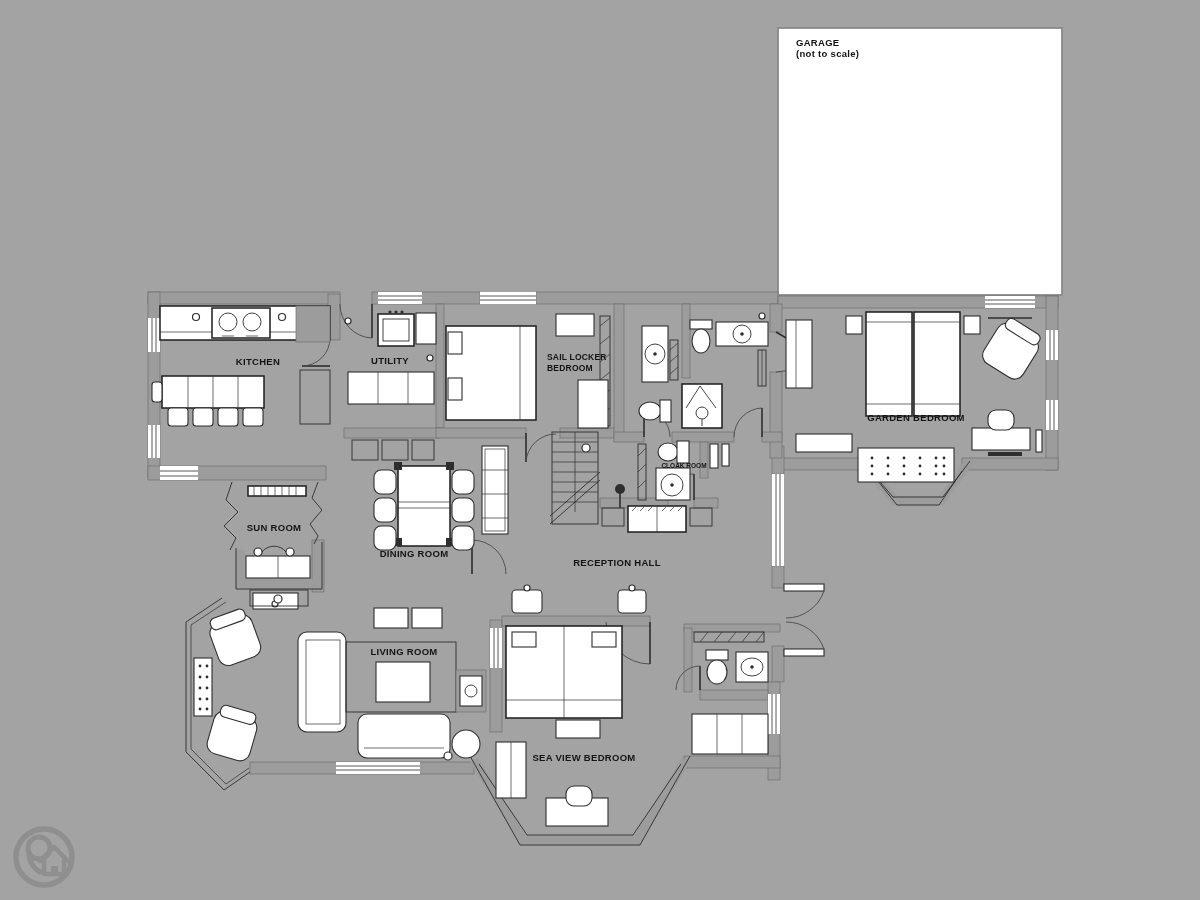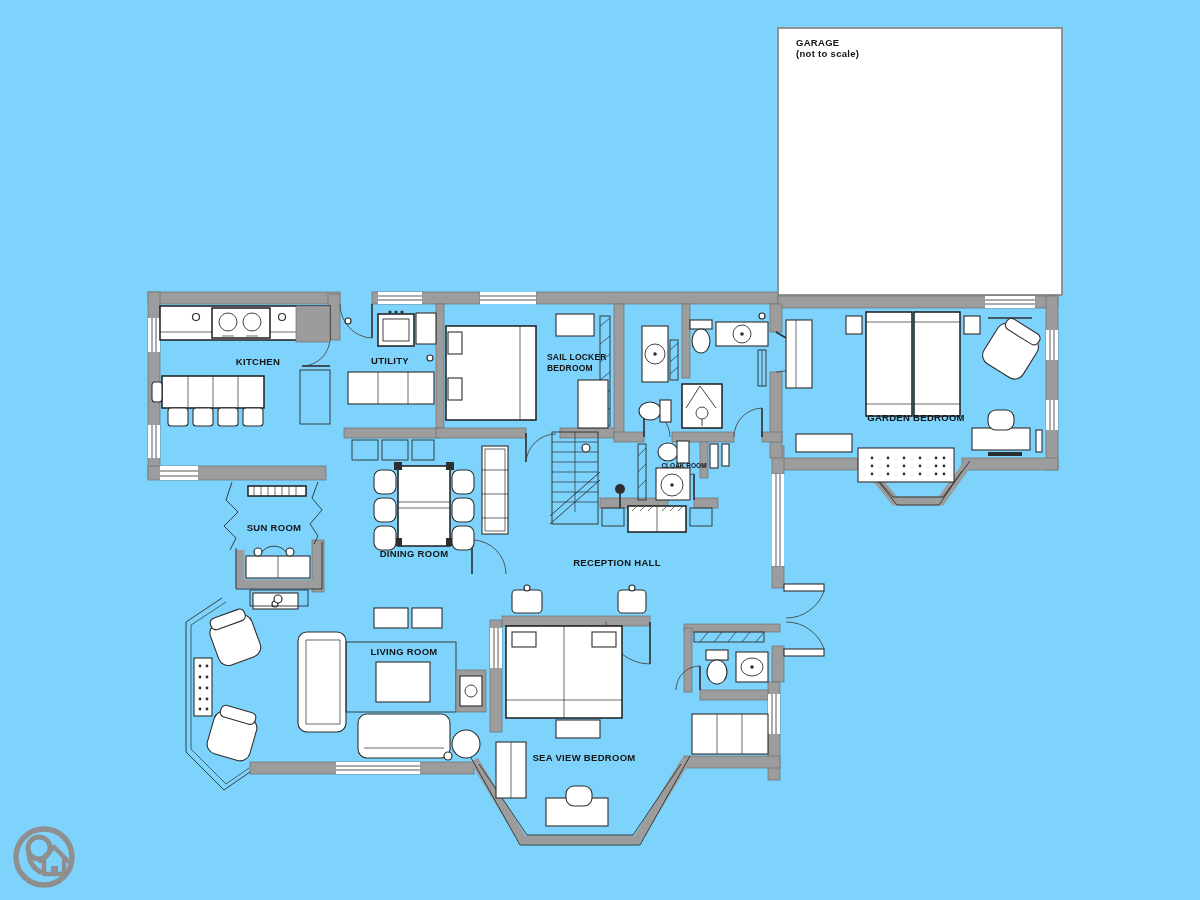--- a/index.html
+++ b/index.html
@@ -1,16 +1,16 @@
 <!DOCTYPE html>
 <html><head>
 <meta charset="utf-8">
 <style>
   html,body{margin:0;padding:0;background:#ffffff;width:1200px;height:900px;overflow:hidden;}
-  #plan-wrap{position:relative;width:1200px;height:900px;background:#7dd3fc;}
+  #plan-wrap{position:relative;width:1200px;height:900px;background:#a3a3a3;}
   svg{display:block;}
   .wall{fill:#9c9c9c;stroke:#6f6f6f;stroke-width:.7;}
   .wallband{fill:none;stroke:#9c9c9c;stroke-width:9;}
   .furn{fill:#ffffff;stroke:#2e2e2e;stroke-width:1.1;}
   .furnd{fill:#ffffff;stroke:#1d1d1d;stroke-width:1.5;}
   .thin{fill:none;stroke:#2e2e2e;stroke-width:.9;}
   .thinl{fill:none;stroke:#2e2e2e;stroke-width:.7;}
   .arc{fill:none;stroke:#4a4a4a;stroke-width:.9;}
   .leaf{stroke:#2e2e2e;stroke-width:1.6;}
   .win{fill:#ffffff;stroke:none;}

